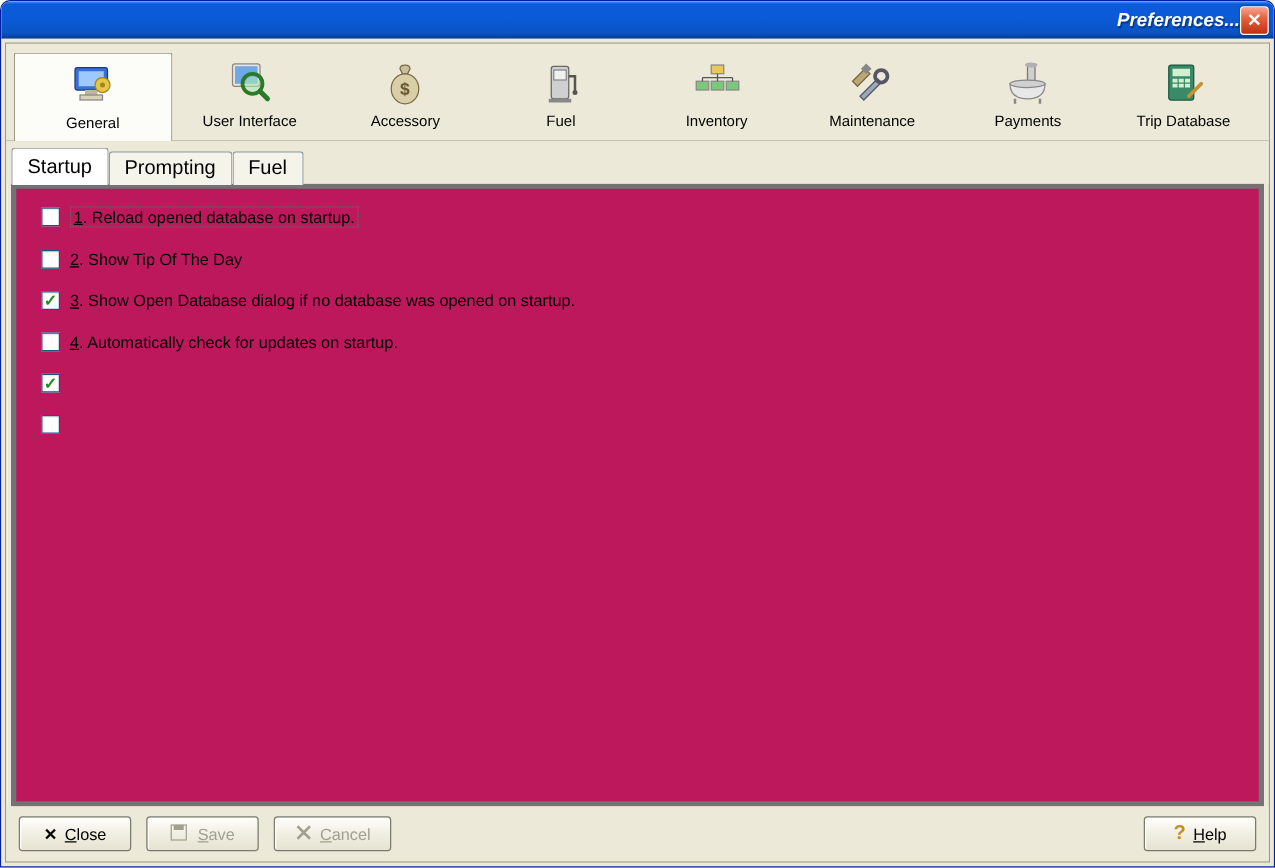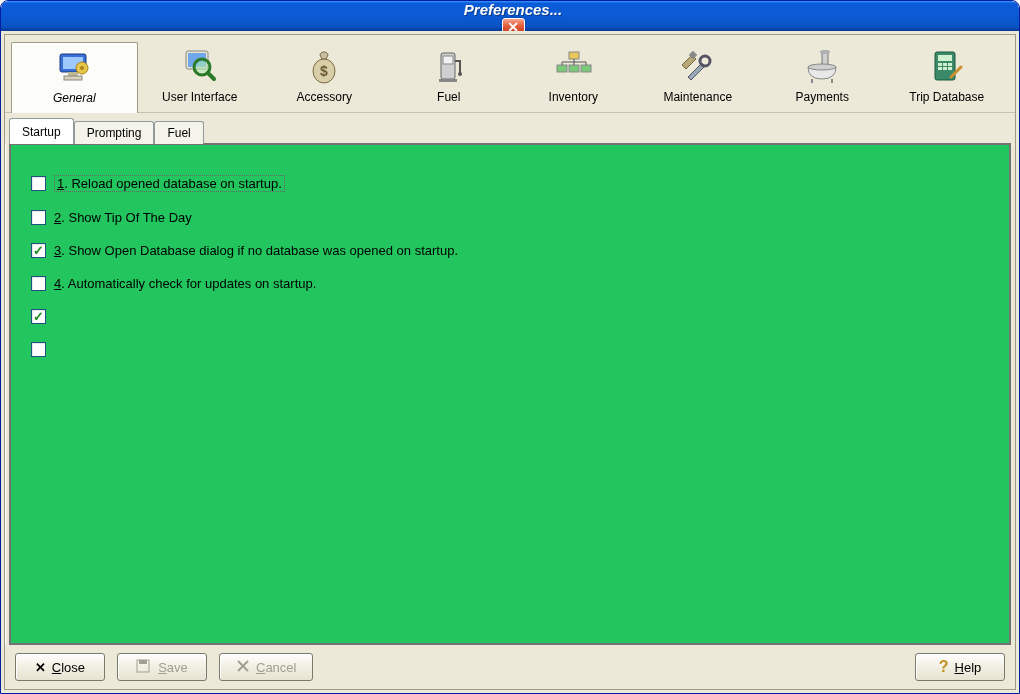--- a/index.html
+++ b/index.html
@@ -19,24 +19,23 @@
       overflow: hidden;
       display: flex;
       flex-direction: column;
       background: #ece9d8;
     }
     .titlebar {
       height: 30px;
       background: linear-gradient(to bottom, #3a93ff 0%, #0b5bd9 8%, #0b5bd9 40%, #0a53c4 85%, #063a92 100%);
       display: flex;
       align-items: center;
-      justify-content: flex-start;
+      justify-content: flex-end;
       padding: 0 4px 0 10px;
       border-radius: 7px 7px 0 0;
-      flex-direction: column;
     }
     .titlebar-title {
       color: #fff;
       font-weight: bold;
       font-size: 15px;
       font-style: italic;
       text-shadow: 1px 1px 1px rgba(0,0,0,0.4);
     }
     .close-btn {
       width: 23px;
@@ -88,21 +87,20 @@
       min-width: 0;
     }
     .tool-item.selected {
       background: #fcfcf9;
       border: 1px solid #9d9a85;
       border-bottom: none;
       border-radius: 2px 2px 0 0;
       position: relative;
       top: 1px;
       box-shadow: inset 1px 1px 0 #fff;
-      font-style: italic;
     }
     .tool-icon {
       width: 40px;
       height: 38px;
       display: flex;
       align-items: center;
       justify-content: center;
       margin-bottom: 4px;
     }
     .tool-label { white-space: nowrap; }
@@ -114,36 +112,36 @@
       position: relative;
     }
     .tab {
       padding: 4px 12px;
       border: 1px solid #919b9c;
       border-bottom: none;
       background: #f5f4ea;
       border-radius: 3px 3px 0 0;
       margin-right: 0px;
       cursor: pointer;
-      font-size: 12px;
+      font-size: 16px;
       position: relative;
       top: 1px;
     }
     .tab.active {
       background: #fff;
       padding-top: 6px;
       padding-bottom: 5px;
       z-index: 2;
     }
     .tab-content {
       flex: 1;
-      background: #22c55e;
-      border: 2px solid #737373;
+      background: #be185d;
+      border: 4px solid #737373;
       margin: 0 4px 0 4px;
-      padding: 30px 20px;
+      padding: 14px 20px;
     }
     .check-row {
       display: flex;
       align-items: center;
       margin-bottom: 18px;
       font-size: 13px;
     }
     .chk {
       width: 15px;
       height: 15px;

